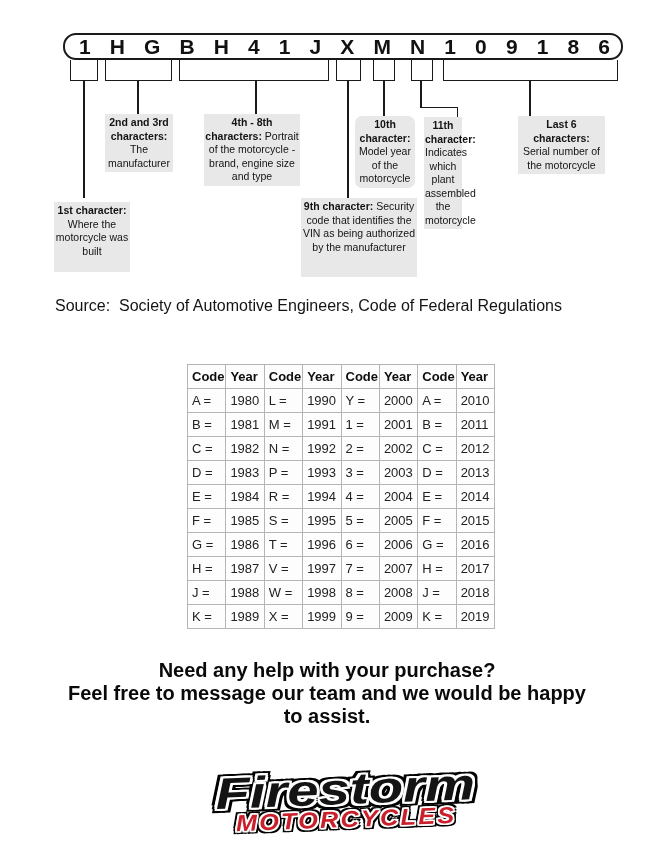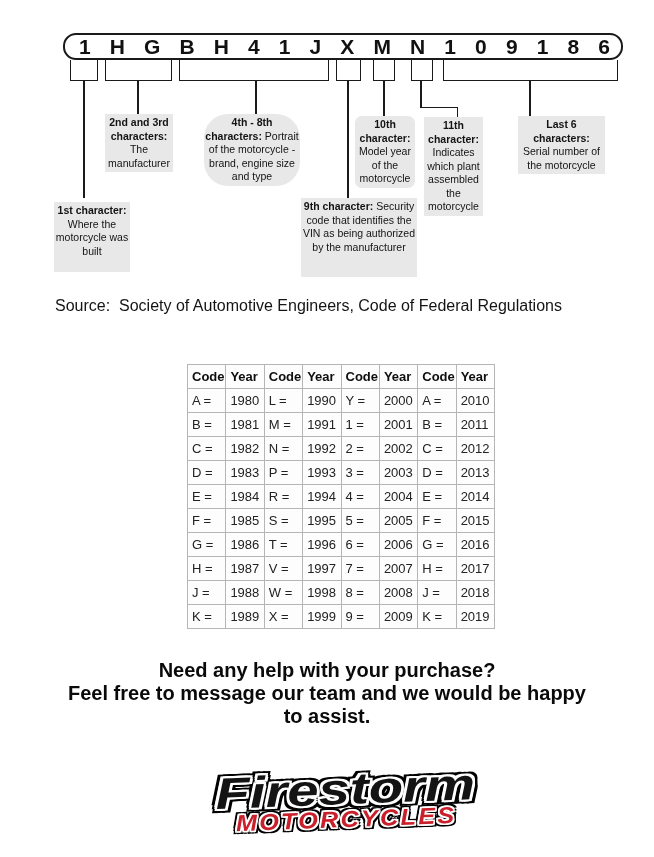--- a/index.html
+++ b/index.html
@@ -40,24 +40,24 @@
   .c7{left:529px;top:81px;height:35px;}
   
   .callout{
     position:absolute;background:#e8e8e8;color:#131313;
     font-size:10.5px;line-height:13.5px;text-align:center;
     padding:2px 1px;box-sizing:border-box;
   }
   .callout b{font-weight:bold;}
   .co-first{left:54px;top:202px;width:76px;min-height:70px;}
   .co-23{left:105px;top:114px;width:68px;min-height:53px;}
-  .co-48{left:204px;top:114px;width:96px;min-height:71px;border-radius:24px;}
+  .co-48{left:204px;top:114px;width:96px;min-height:71px;}
   .co-9{left:301px;top:198px;width:116px;min-height:79px;}
   .co-10{left:355px;top:116px;width:60px;min-height:61px;border-radius:7px;}
-  .co-11{left:424px;top:117px;width:59px;min-height:90px;}
+  .co-11{left:424px;top:117px;width:38px;min-height:90px;}
   .co-l6{left:518px;top:116px;width:87px;min-height:53px;}
   
   .source-note{
     position:absolute;left:55px;top:297px;font-size:16px;color:#141414;white-space:pre-wrap;
   }
   
   .year-table-wrap{position:absolute;left:187px;top:364px;}
   table.year-table{border-collapse:collapse;table-layout:fixed;width:308px;background:#fdfdfd;}
   table.year-table th,table.year-table td{
     border:1px solid #b5b5b5;height:23px;padding:0 0 0 4px;

